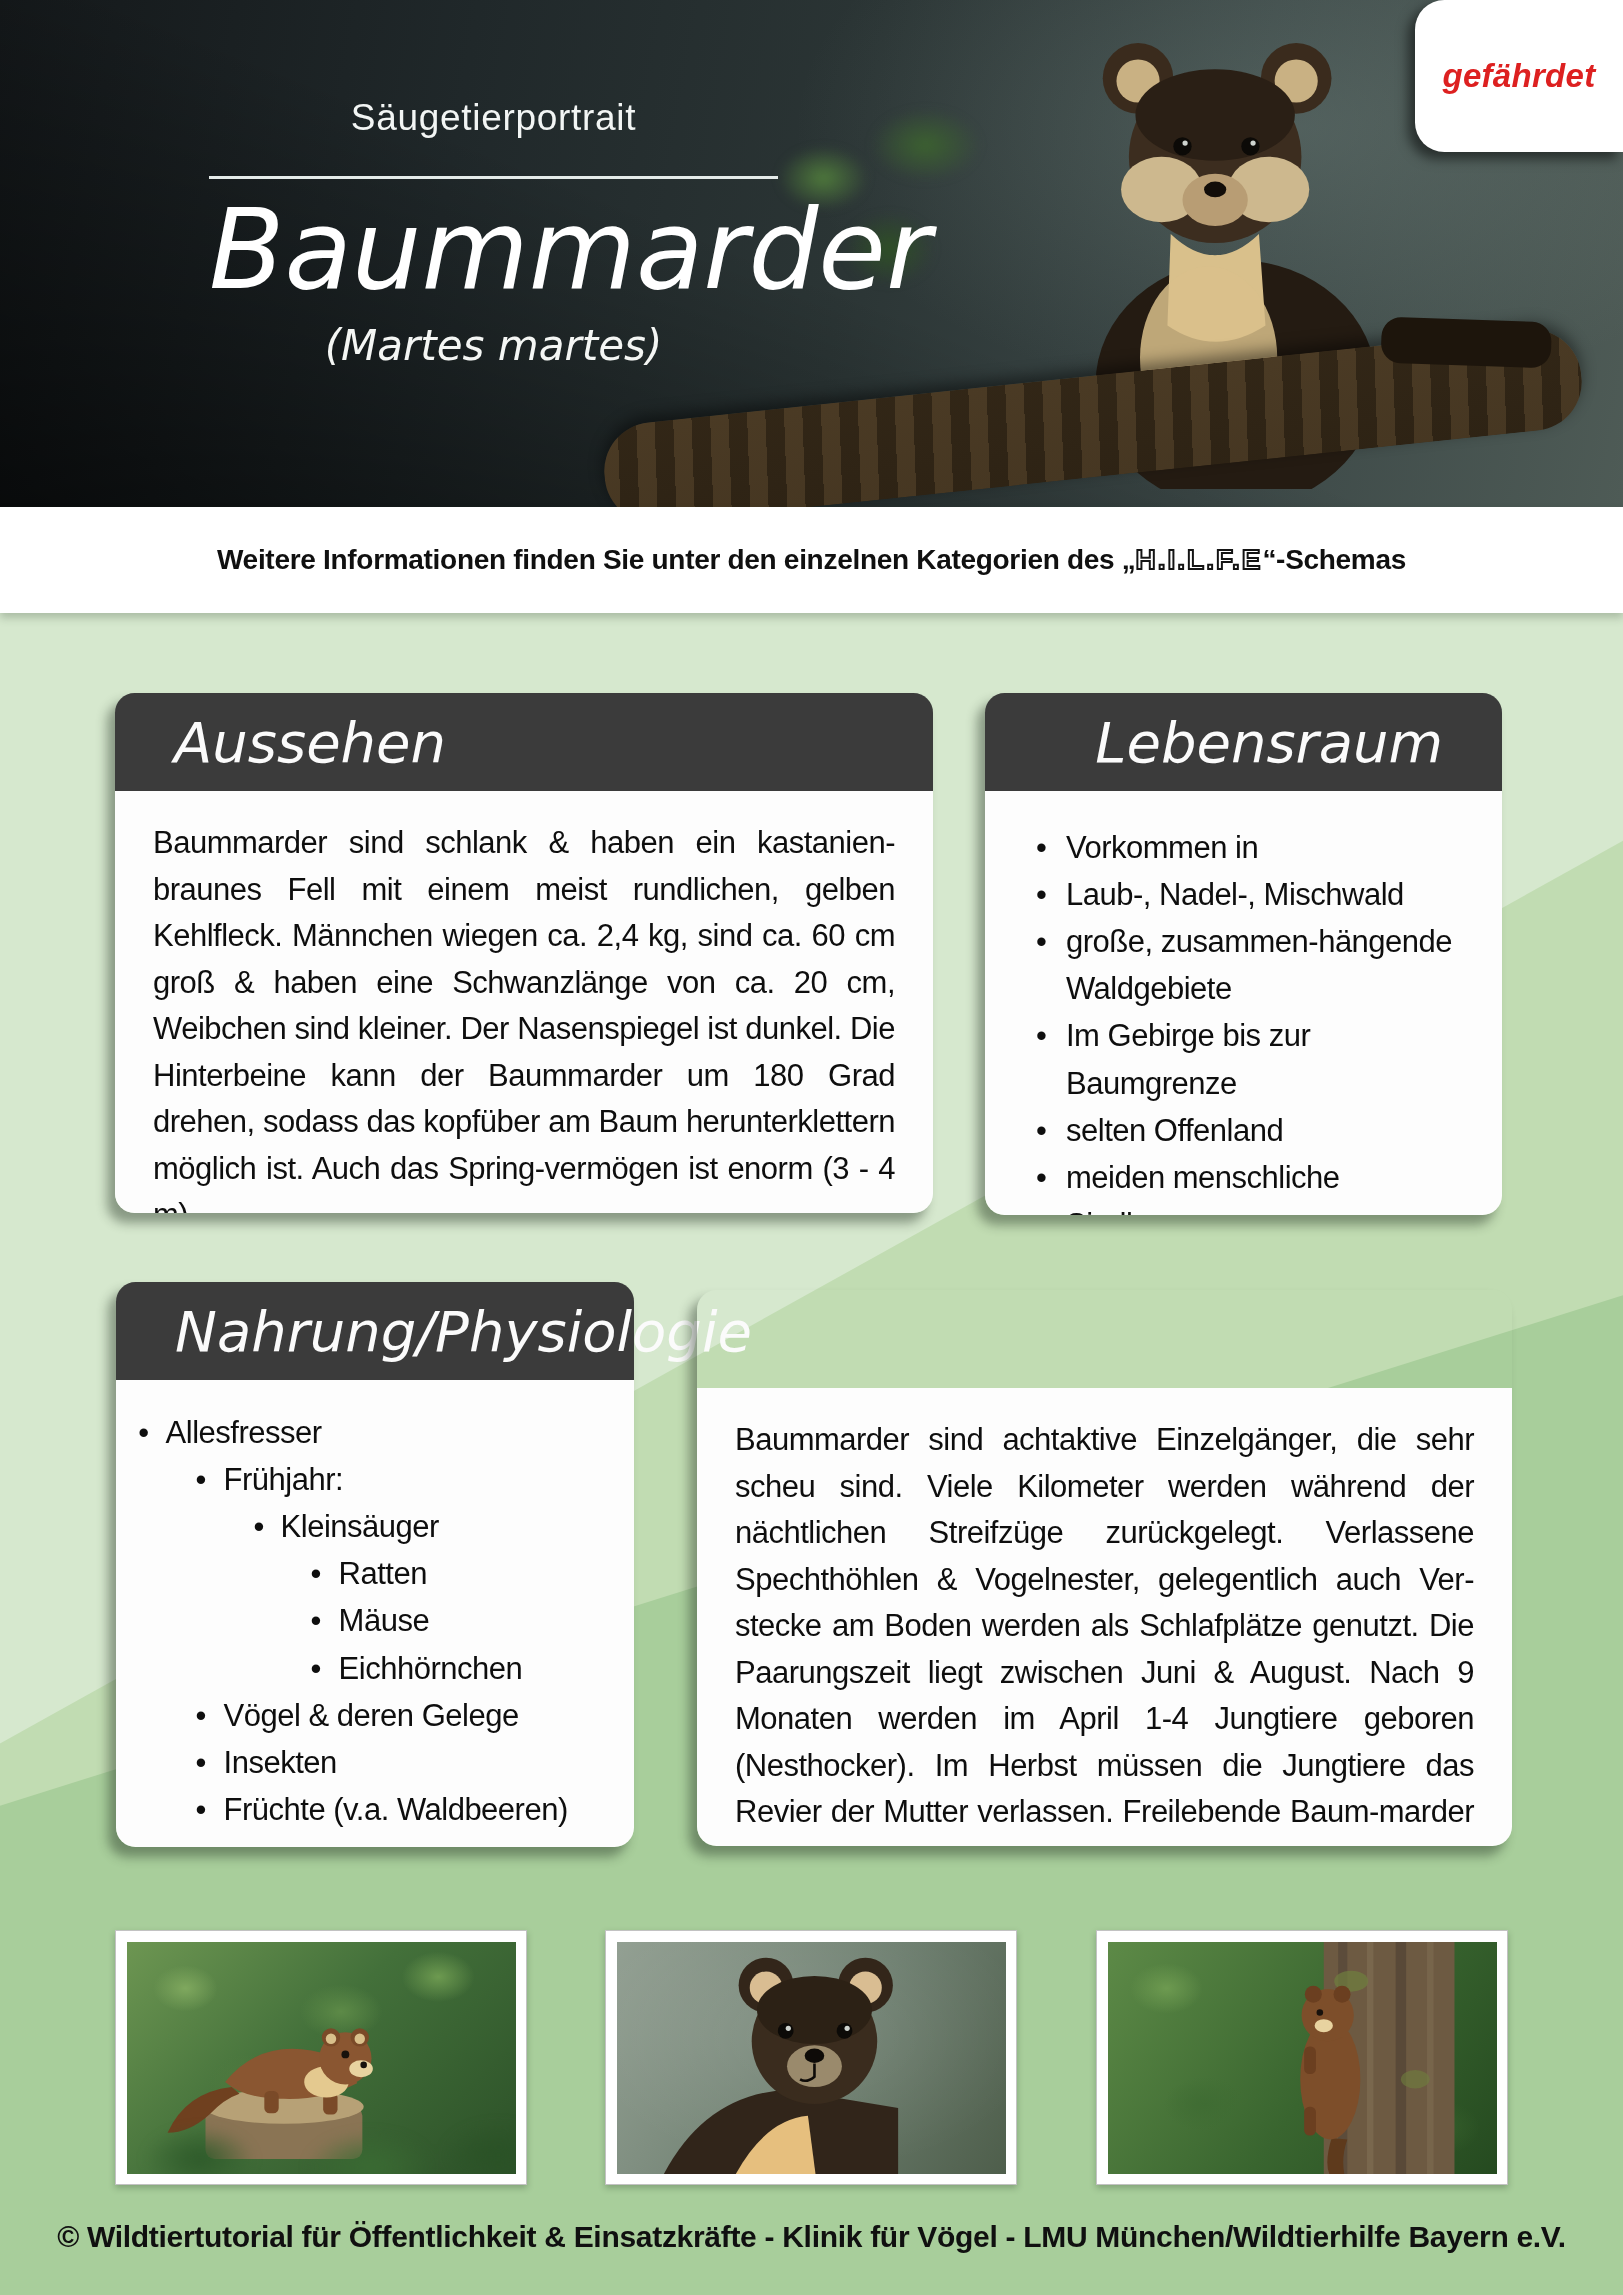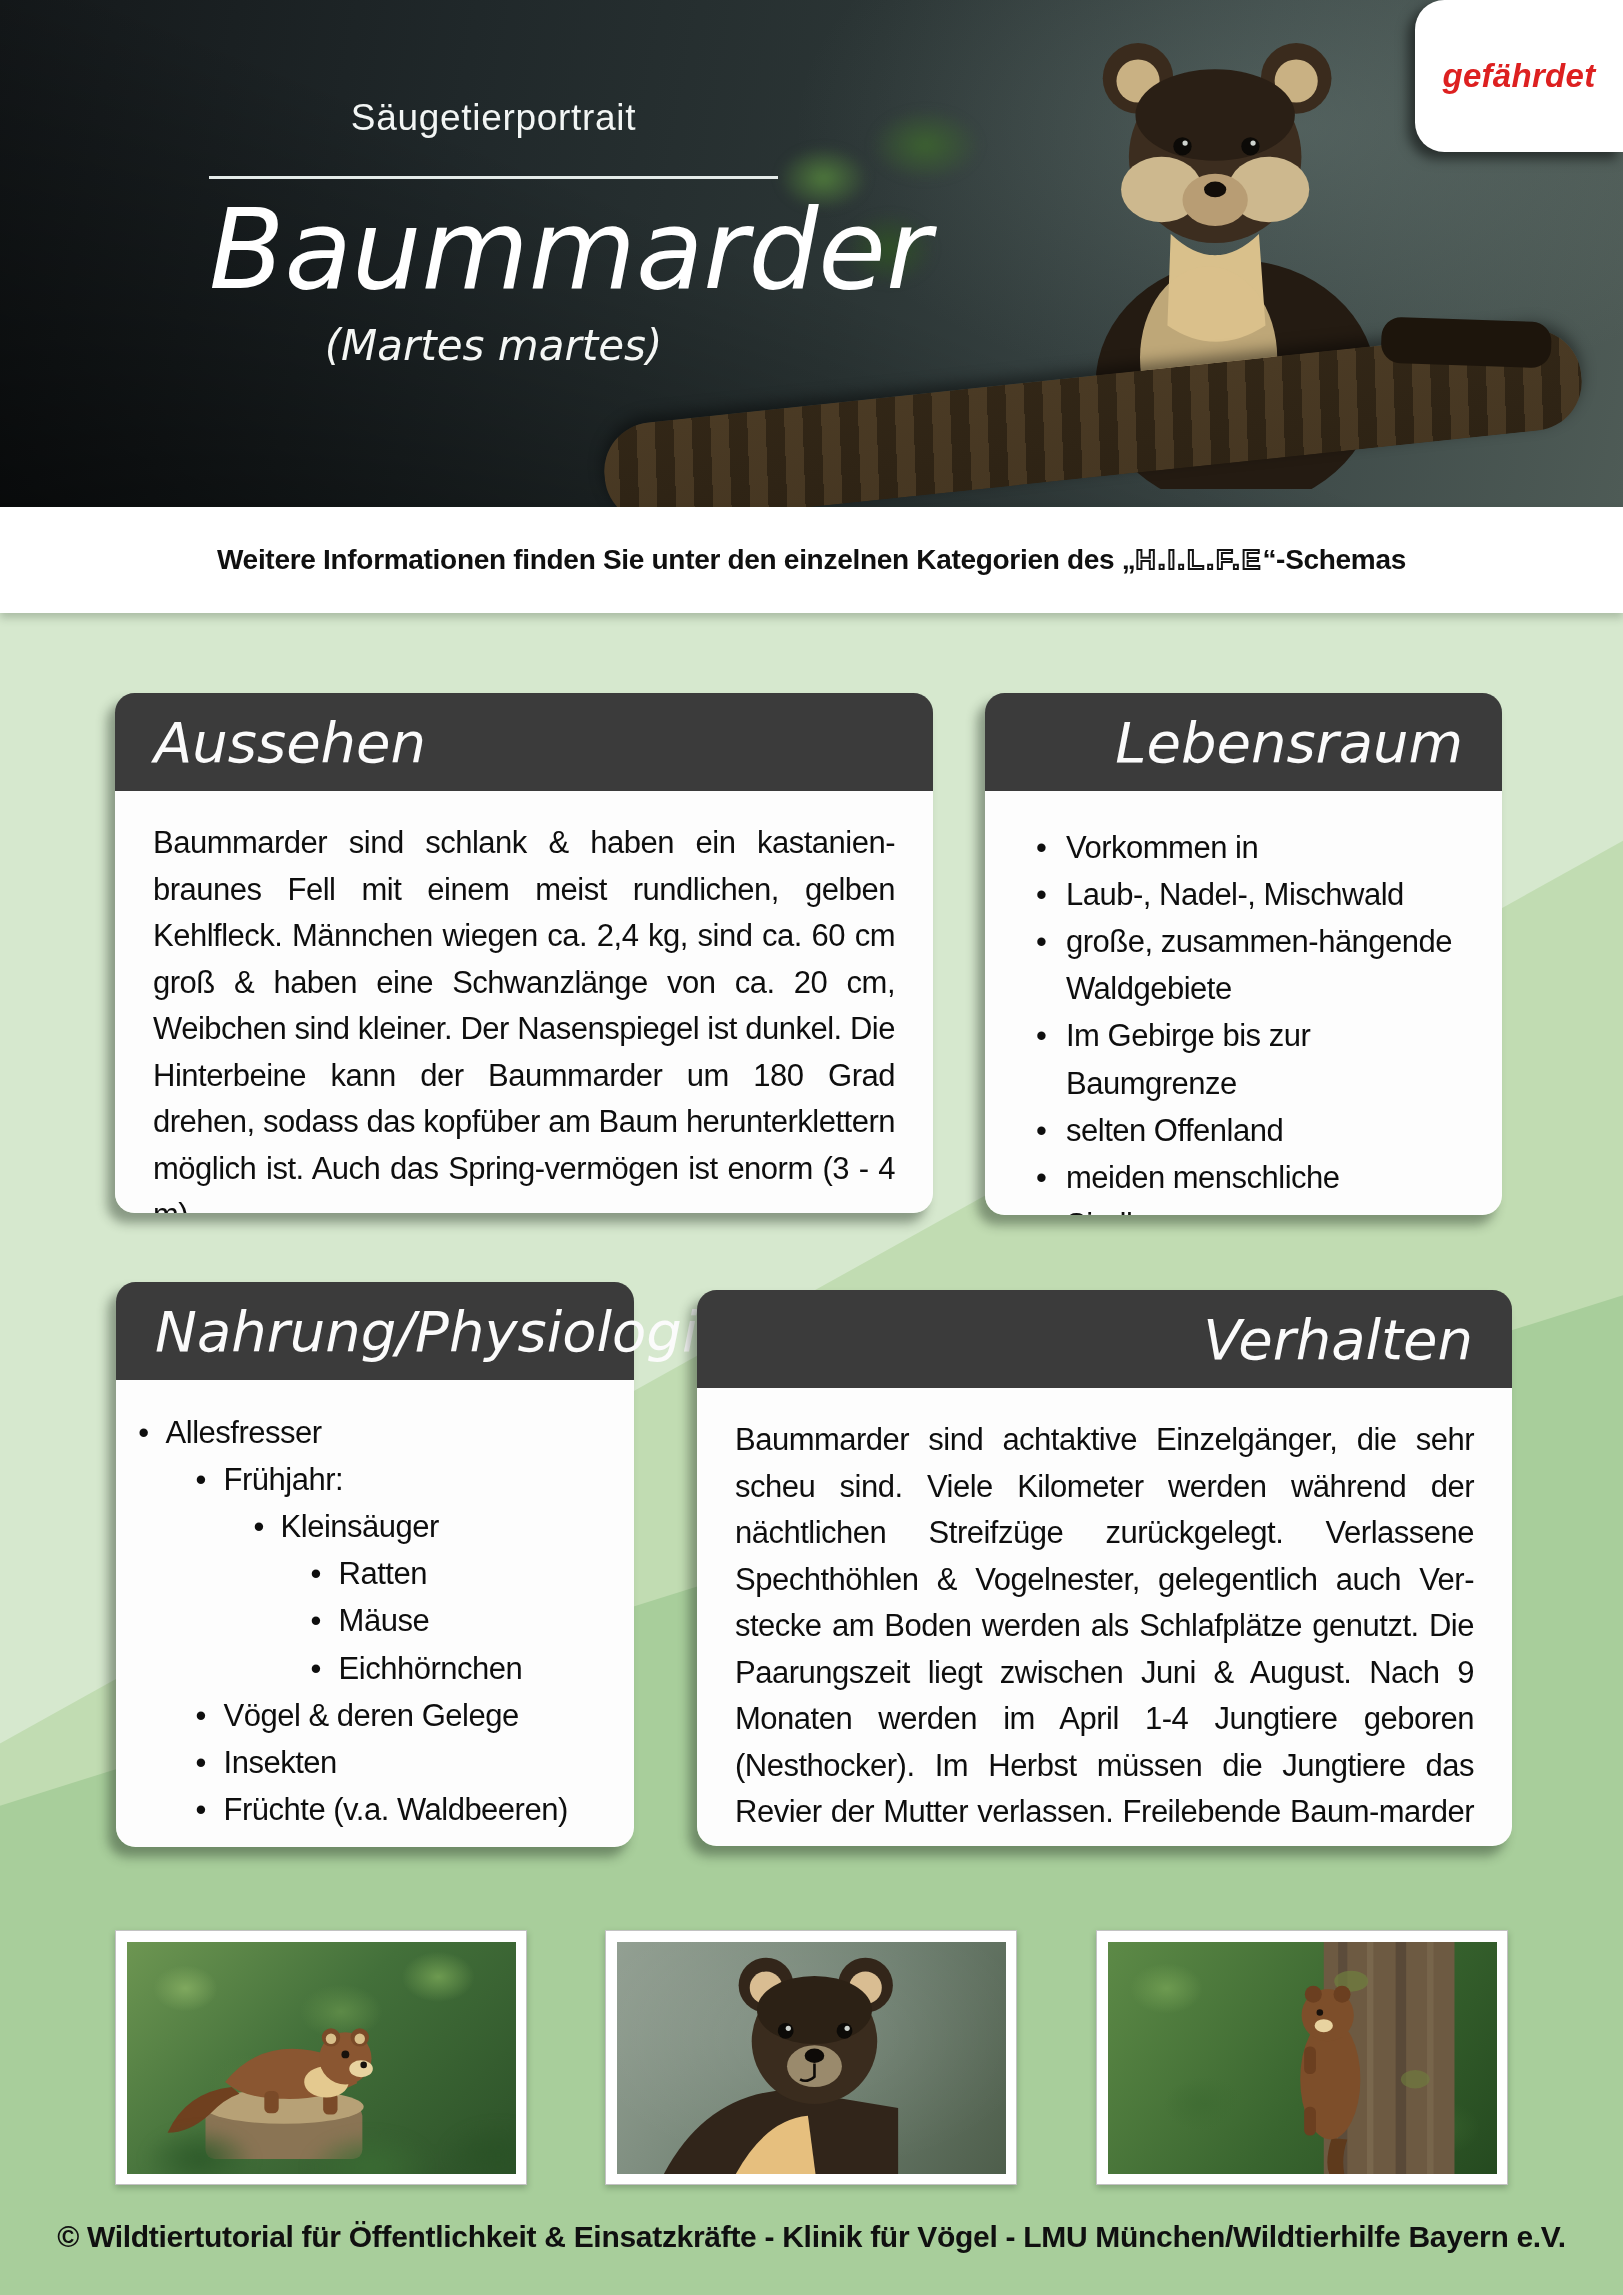--- a/index.html
+++ b/index.html
@@ -48,21 +48,21 @@
   .hilfe{color:#ffffff;-webkit-text-stroke:2px #141414;letter-spacing:2px;font-weight:800;
       text-shadow:0 0 0.7px #141414;}
 
   
   .green{position:absolute;left:0;top:613px;width:1623px;height:1682px;background:#d6e8ce;}
   .green .bg{position:absolute;inset:0;}
 
   
   .card{position:absolute;border-radius:19.6px;box-shadow:-7.9px 9.2px 10.5px rgba(30,45,30,.42);}
   .card-h{height:98px;background:#3b3b3b;border-radius:19.6px 19.6px 0 0;display:flex;align-items:center;
-      padding:0 39px;}
+      padding:0 59px;}
   .card-h .ttl{color:#fbfbfb;font-family:"DejaVu Sans",sans-serif;font-style:italic;font-weight:400;
       font-size:56px;white-space:nowrap;}
   .card-h.right{justify-content:flex-end;}
   .card-b{position:absolute;left:0;right:0;top:98px;bottom:0;background:#fdfdfd;
       border-radius:0 0 19.6px 19.6px;overflow:hidden;color:#0e0e0e;}
 
   .card-aussehen{left:115px;top:80px;width:818px;height:520px;}
   .card-lebensraum{left:985px;top:80px;width:517px;height:522px;}
   .card-nahrung{left:116px;top:669px;width:518px;height:565px;}
   .card-verhalten{left:697px;top:677px;width:815px;height:556px;}
@@ -199,23 +199,20 @@
             <div class="ti" style="padding-left: 203px;"><span class="dot" style="left: 175px;">•</span><span>Mäuse</span></div>
             <div class="ti" style="padding-left: 203px;"><span class="dot" style="left: 175px;">•</span><span>Eichhörnchen</span></div>
             <div class="ti" style="padding-left: 88px;"><span class="dot" style="left: 60px;">•</span><span>Vögel &amp; deren Gelege</span></div>
             <div class="ti" style="padding-left: 88px;"><span class="dot" style="left: 60px;">•</span><span>Insekten</span></div>
             <div class="ti" style="padding-left: 88px;"><span class="dot" style="left: 60px;">•</span><span>Früchte (v.a. Waldbeeren)</span></div>
           </div>
       </div>
     </section>
 
     <section class="card card-verhalten">
-      <div class="card-h right">
-        <span class="ttl">Verhalten</span>
-      </div>
       <div class="card-b">
         <p class="body-text">Baummarder sind achtaktive Einzelgänger, die sehr scheu sind. Viele Kilometer werden während der nächtlichen Streifzüge zurückgelegt. Verlassene Spechthöhlen &amp; Vogelnester, gelegentlich auch Ver-stecke am Boden werden als Schlafplätze genutzt. Die Paarungszeit liegt zwischen Juni &amp; August. Nach 9 Monaten werden im April 1-4 Jungtiere geboren (Nesthocker). Im Herbst müssen die Jungtiere das Revier der Mutter verlassen. Freilebende Baum-marder werden ca. 8-10 Jahre alt.</p>
       </div>
     </section>
 
     <figure class="photo photo1" style="margin:0;">
       <div class="ph ph1">
         <svg width="391" height="234" viewBox="0 0 598 358">
           <rect x="120" y="252" width="240" height="80" rx="14" fill="#8a7454"></rect>
           <ellipse cx="240" cy="252" rx="122" ry="26" fill="#b7a176"></ellipse>

